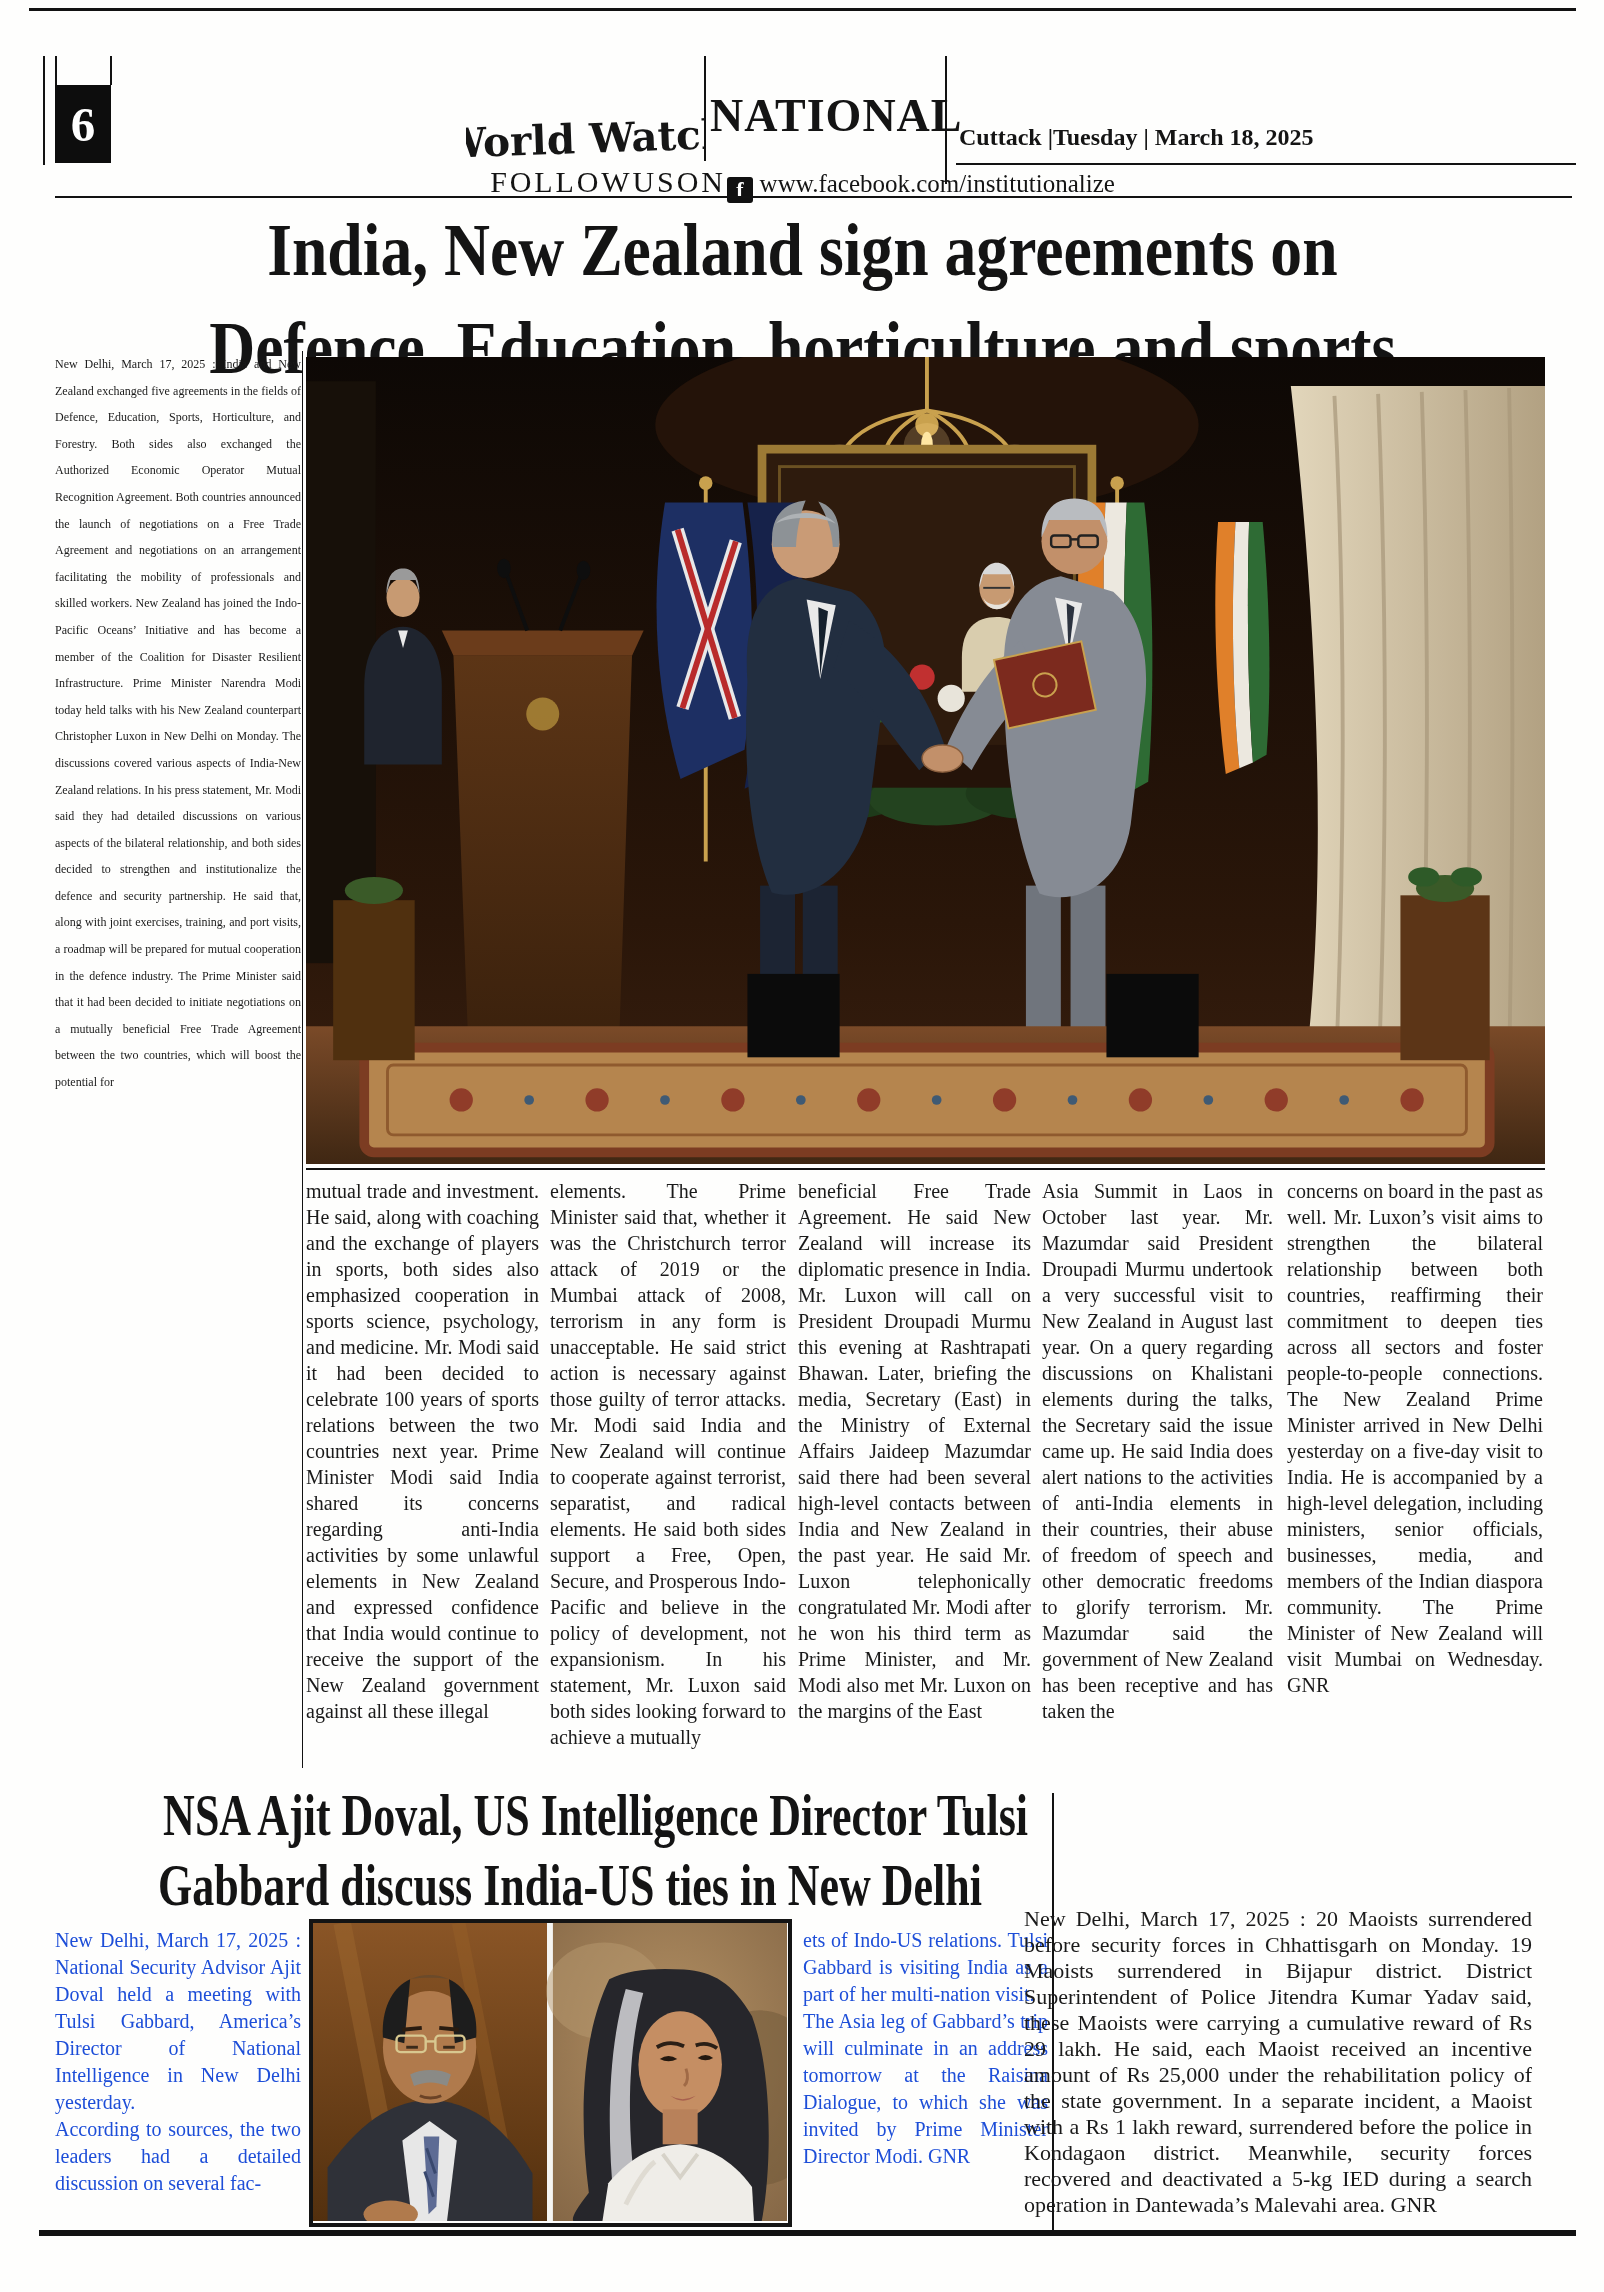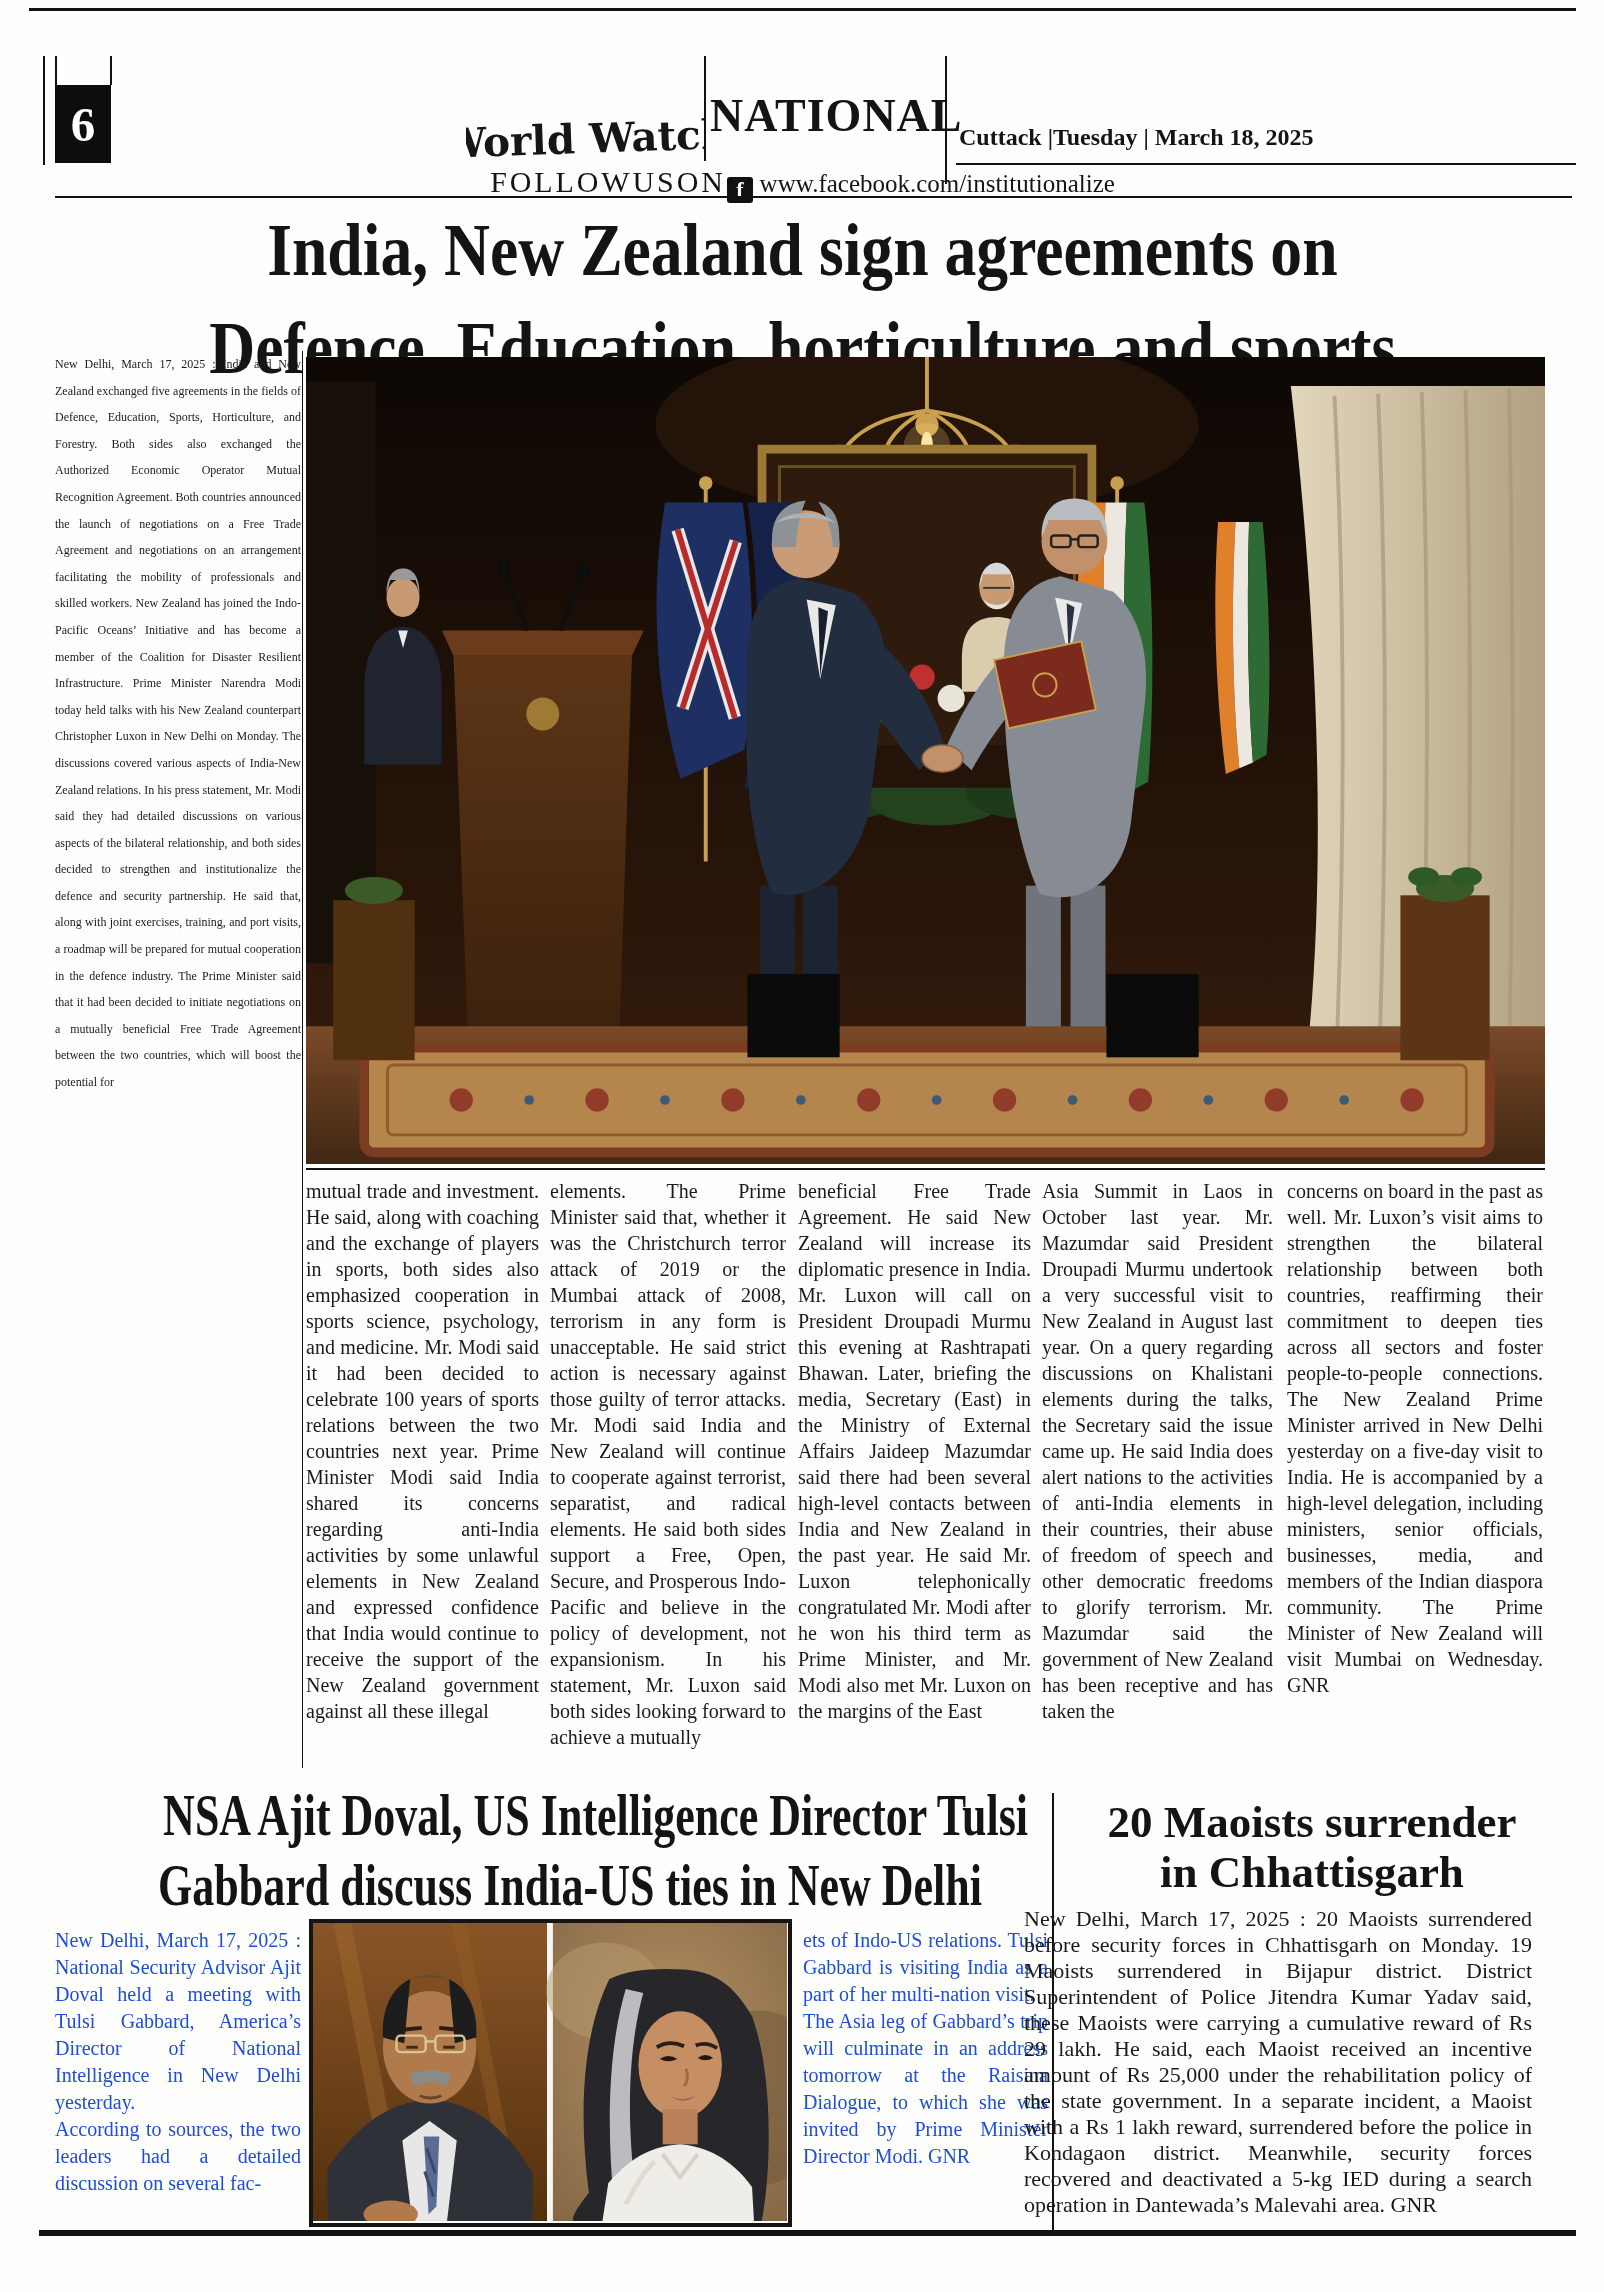--- a/index.html
+++ b/index.html
@@ -345,22 +345,18 @@
         <path d="M322 290 C 336 262 344 252 352 246" stroke="#dfdbd2" stroke-width="5" fill="none"></path>
       </g>
     </svg>
   </div>
 
   <div class="nsa-col" id="nsa-right">ets of Indo-US relations. Tulsi Gabbard is visiting India as a part of her multi-nation visit.
 The Asia leg of Gabbard’s trip will culminate in an address tomorrow at the Raisina Dialogue, to which she was invited by Prime Minister Director Modi. GNR</div>
 
   <div class="vline" style="left:1052px;top:1793px;height:439px;"></div>
 
-  <div class="maoist-headline">
-    <span>20 Maoists surrender</span><br>
-    <span>in Chhattisgarh</span>
-  </div>
   <div class="maoist-body">New Delhi, March 17, 2025 : 20 Maoists surrendered before security forces in Chhattisgarh on Monday. 19 Maoists surrendered in Bijapur district. District Superintendent of Police Jitendra Kumar Yadav said, these Maoists were carrying a cumulative reward of Rs 29 lakh. He said, each Maoist received an incentive amount of Rs 25,000 under the rehabilitation policy of the state government. In a separate incident, a Maoist with a Rs 1 lakh reward, surrendered before the police in Kondagaon district. Meanwhile, security forces recovered and deactivated a 5-kg IED during a search operation in Dantewada’s Malevahi area. GNR</div>
 
   <div class="rule" style="left:39px;top:2230px;width:1537px;height:5.8px;"></div>
 
 </div>
 
 
 </body></html>

